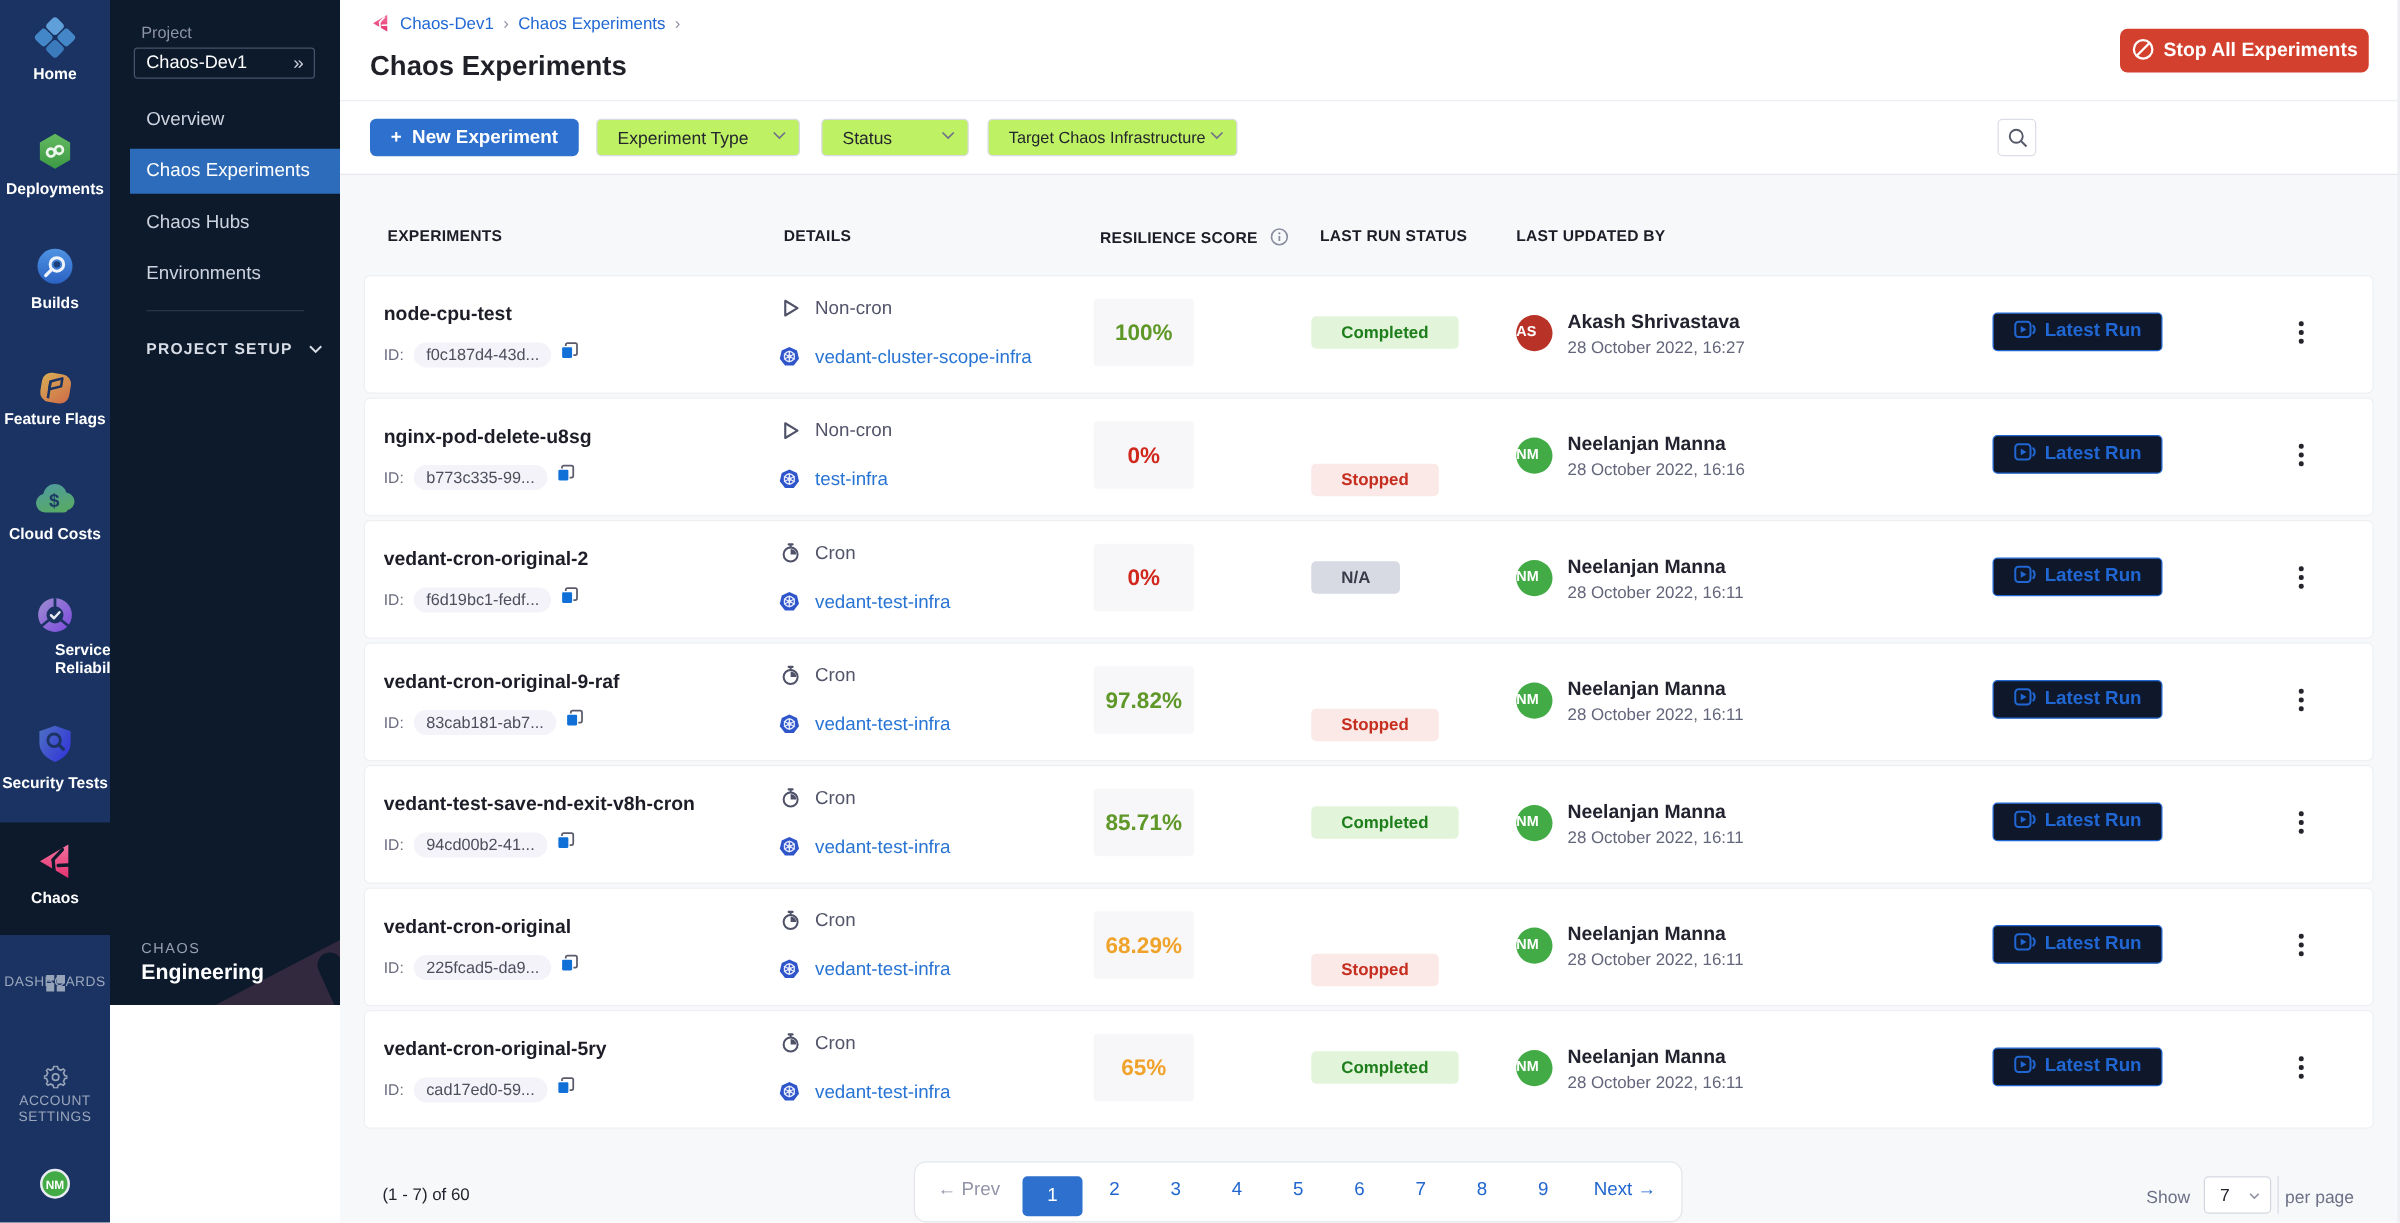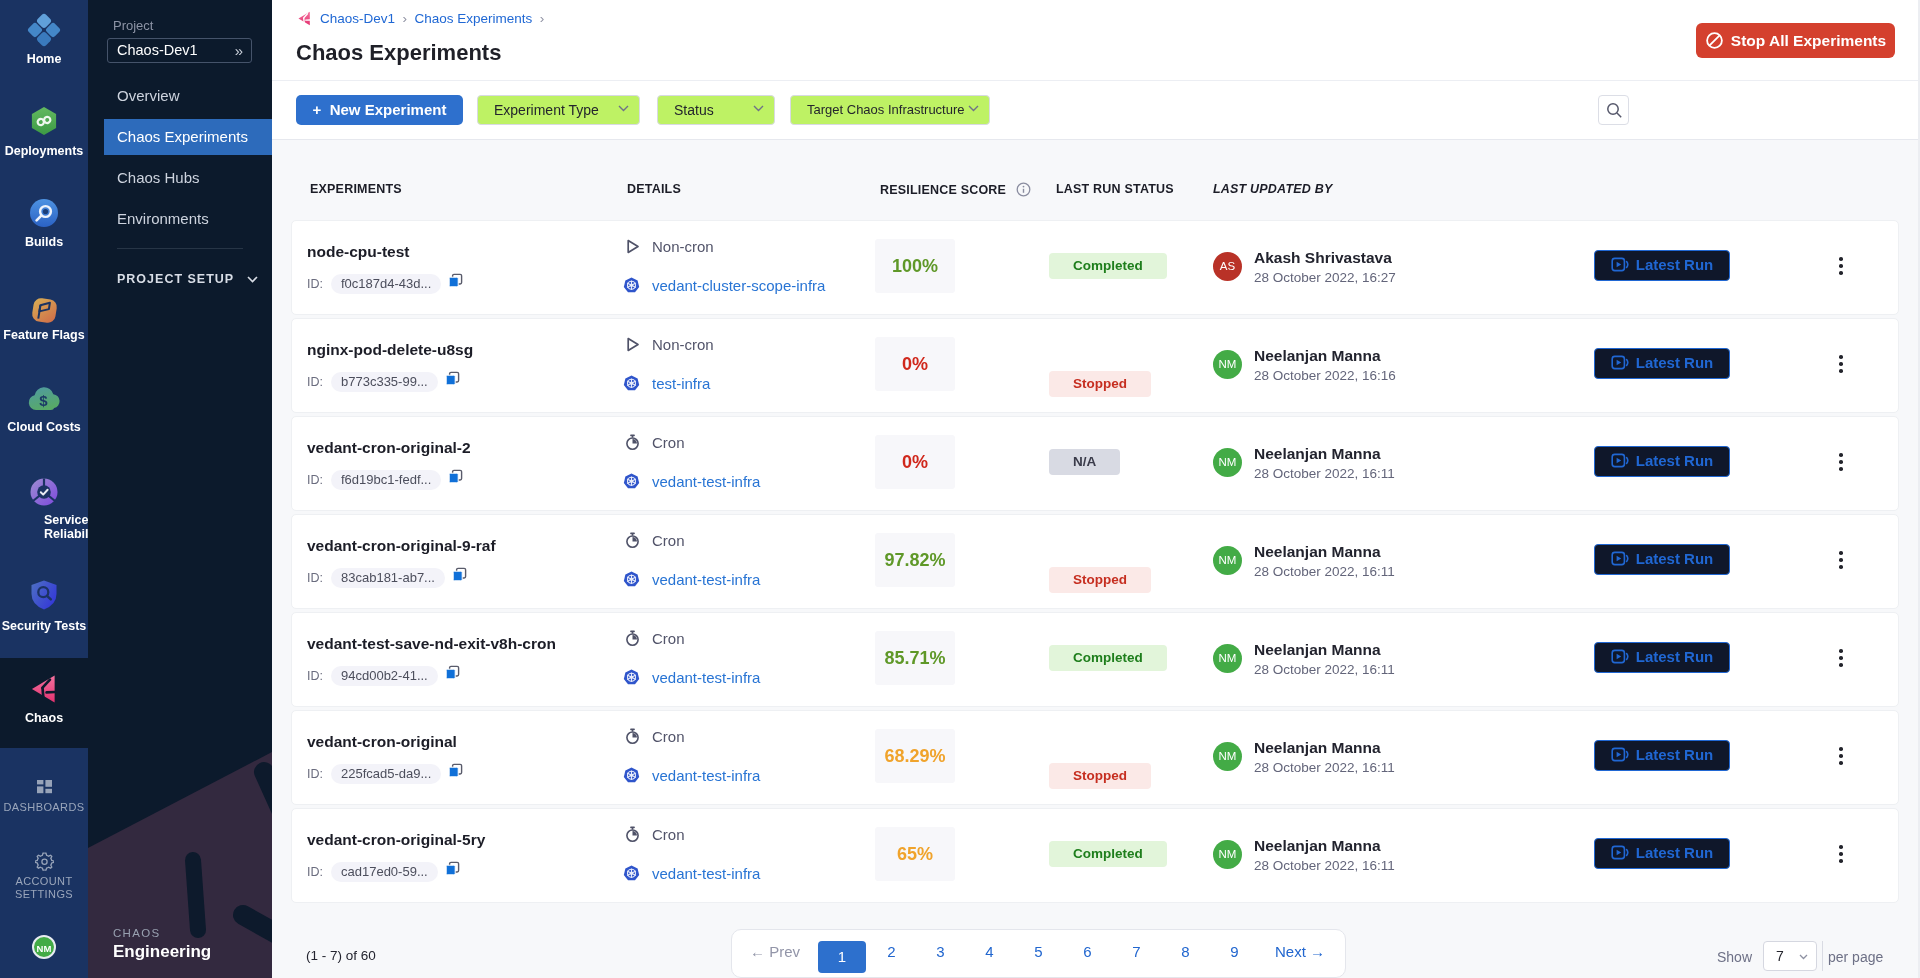--- a/index.html
+++ b/index.html
@@ -7,21 +7,21 @@
   font-family:"Liberation Sans", sans-serif; }
 
 
 #rail { position:absolute; left:0; top:0; width:88px; height:978px; background:#1a3362; }
 .ritem { position:absolute; left:0; width:88px; text-align:center; }
 .rlabel { color:#fff; font-size:12.5px; font-weight:bold; line-height:14px; }
 .rlabel2 { color:#9aa6bb; font-size:11px; line-height:13px; letter-spacing:0.4px; }
 #chaos-sel { position:absolute; left:0; top:658px; width:88px; height:90px; background:#0c1a2c; }
 
 
-#subnav { position:absolute; left:88px; top:0; width:184px; height:978px; background:#0c1a2c; overflow:hidden; }
+#subnav { position:absolute; left:88px; top:0; width:184px; height:804px; background:#0c1a2c; overflow:hidden; }
 #subnav .plabel { position:absolute; left:25px; top:18px; color:#8d94a6; font-size:13px; }
 #projbox { position:absolute; left:19px; top:38px; width:145px; height:25px; border:1px solid #45536a; border-radius:3px; color:#fff; font-size:14.5px; line-height:23px; padding-left:9px; }
 #projbox .dbl { position:absolute; right:8px; top:0; color:#c9cfd9; font-size:15px; }
 .mitem { position:absolute; left:29px; color:#cdd3de; font-size:15px; }
 #msel { position:absolute; left:16px; top:119px; width:168px; height:36px; background:#2d6bbb; }
 #msel span { position:absolute; left:13px; top:9px; color:#fff; font-size:15px; }
 #mdivider { position:absolute; left:29px; top:248px; width:126px; height:1px; background:#273546; }
 #psetup { position:absolute; left:29px; top:272px; color:#d8dde6; font-size:12.5px; font-weight:bold; letter-spacing:1.0px; }
 #brand { position:absolute; left:25px; bottom:16px; }
 #brand .b1 { color:#98a0b0; font-size:11.5px; letter-spacing:1.3px; }
@@ -52,21 +52,21 @@
 .dico { position:absolute; left:331px; top:16px; }
 .dtext { position:absolute; left:360px; top:17px; font-size:15px; color:#52546a; }
 .iico { position:absolute; left:331px; top:56px; }
 .ilink { position:absolute; left:360px; top:56px; font-size:15px; color:#2874d4; }
 .score { position:absolute; left:583px; top:18px; width:80px; height:54px; background:#f7f7fa; border-radius:3px; text-align:center; font-size:18px; font-weight:bold; line-height:54px; }
 .sgreen { color:#5f9828; } .sred { color:#d0281c; } .samber { color:#f0a32b; }
 .chip { position:absolute; left:757px; top:32px; height:26px; border-radius:4px; font-size:13.5px; font-weight:bold; line-height:26px; padding:0 24px; }
 .cgreen { background:#e2f5da; color:#1e7e1c; }
 .cred { background:#fbe9e7; color:#c62e20;margin-top:20px; }
 .cgray { background:#d8dae3; color:#3a3b4a; }
-.avatar { position:absolute; left:921px; top:31px; width:29px; height:29px; border-radius:50%; color:#fff; font-size:11.5px; font-weight:normal; text-align:center; line-height:29px; }
+.avatar { position:absolute; left:921px; top:31px; width:29px; height:29px; border-radius:50%; color:#fff; font-size:11.5px; font-weight:bold; text-align:left; line-height:29px; }
 .ared { background:#b93227; } .agreen { background:#43ab46; }
 .uname { position:absolute; left:962px; top:28px; font-size:15.5px; font-weight:bold; color:#22232e; }
 .udate { position:absolute; left:962px; top:49px; font-size:13.5px; color:#63657a; }
 .runbtn { position:absolute; left:1302px; top:29px; width:136px; height:31px; border:1.5px solid #2067d3; border-radius:4px; background:#0f172a; color:#2067d3; font-size:15px; font-weight:bold; line-height:28px; text-align:center; }
 .dots { position:absolute; left:1547px; top:36px; width:4px; }
 .dots i { display:block; width:3.6px; height:3.6px; border-radius:50%; background:#23242c; margin-bottom:3.6px; }
 
 #pagecount { position:absolute; left:34px; top:808px; font-size:13.5px; color:#23242f; }
 #pagbox { position:absolute; left:459px; top:789px; width:615px; height:49px; background:#fff; border:1px solid #e4e6ec; border-radius:10px; }
 #prev { position:absolute; left:18px; top:13px; font-size:15px; color:#9295a8; }
@@ -171,21 +171,21 @@
         <circle cx="14.3" cy="13.2" r="5" fill="none" stroke="#1c3364" stroke-width="2.3"></circle>
         <line x1="18" y1="16.8" x2="21.8" y2="20.4" stroke="#1c3364" stroke-width="2.5" stroke-linecap="round"></line>
       </svg></div>
     <div class="ritem rlabel" style="top:619px;">Security Tests</div>
     <div class="ritem" style="top:779px;"><svg width="17" height="17" viewBox="0 0 17 17" fill="#97a3b8">
         <rect x="1" y="1" width="6.4" height="4.4"></rect>
         <rect x="9.4" y="1" width="6.6" height="6.8"></rect>
         <rect x="1" y="7.4" width="6.4" height="6.8"></rect>
         <rect x="9.4" y="9.8" width="6.6" height="4.4"></rect>
       </svg></div>
-    <div class="ritem rlabel2" style="top:801px;">DASHBOARDS</div>
+    <div class="ritem rlabel2" style="top:780px;">DASHBOARDS</div>
     <div class="ritem" style="top:852px;"><svg width="19" height="19" viewBox="0 0 19 19">
         <path d="M9.5 1.2 L11 1.2 L11.6 3.3 A6.6 6.6 0 0 1 13.6 4.2 L15.6 3.2 L16.8 4.4 L15.8 6.4 A6.6 6.6 0 0 1 16.7 8.4 L18.8 9 L18.8 10.4 L16.7 11 A6.6 6.6 0 0 1 15.8 13 L16.8 15 L15.6 16.2 L13.6 15.2 A6.6 6.6 0 0 1 11.6 16.1 L11 18.2 L9.5 18.2" fill="none" stroke="#97a3b8" stroke-width="1.3"></path>
         <path d="M9.5 1.2 L8 1.2 L7.4 3.3 A6.6 6.6 0 0 0 5.4 4.2 L3.4 3.2 L2.2 4.4 L3.2 6.4 A6.6 6.6 0 0 0 2.3 8.4 L0.2 9 L0.2 10.4 L2.3 11 A6.6 6.6 0 0 0 3.2 13 L2.2 15 L3.4 16.2 L5.4 15.2 A6.6 6.6 0 0 0 7.4 16.1 L8 18.2 L9.5 18.2" fill="none" stroke="#97a3b8" stroke-width="1.3"></path>
         <circle cx="9.5" cy="9.7" r="2.6" fill="none" stroke="#97a3b8" stroke-width="1.3"></circle>
       </svg></div>
     <div class="ritem rlabel2" style="top:875px;">ACCOUNT<br>SETTINGS</div>
     <div style="position:absolute;left:32px;top:935px;width:24px;height:24px;border-radius:50%;background:#43ab46;border:2px solid #e8ecf2;color:#fff;font-size:9.5px;font-weight:bold;text-align:center;line-height:24px;">NM</div>
   </div>
 <div id="chaos-sel">
     <div class="ritem" style="top:14px;"><svg width="34" height="34" viewBox="0 0 24 24">
@@ -270,21 +270,21 @@
     </div>
   <div id="content">
     <div class="thead" style="left:38px;">EXPERIMENTS</div>
     <div class="thead" style="left:355px;">DETAILS</div>
     <div class="thead" style="left:608px;">RESILIENCE SCORE <svg width="15" height="15" viewBox="0 0 15 15" style="vertical-align:-3px;margin-left:6px;">
           <circle cx="7.5" cy="7.5" r="6.3" fill="none" stroke="#8a8da0" stroke-width="1.3"></circle>
           <circle cx="7.5" cy="4.6" r="0.9" fill="#8a8da0"></circle>
           <line x1="7.5" y1="6.8" x2="7.5" y2="10.8" stroke="#8a8da0" stroke-width="1.4"></line>
         </svg></div>
     <div class="thead" style="left:784px;">LAST RUN STATUS</div>
-    <div class="thead" style="left:941px;font-style:italic;">LAST UPDATED BY</div>
+    <div class="thead" style="left:941px;">LAST UPDATED BY</div>
     <div class="row" style="top:80px;">
 <div class="ename">node-cpu-test</div>
 <div class="idrow">ID:<span class="idchip">f0c187d4-43d...</span>&nbsp;&nbsp;<svg width="15" height="15" viewBox="0 0 15 15">
             <rect x="4.6" y="1.4" width="9" height="9.6" rx="1.4" fill="none" stroke="#595b6b" stroke-width="1.4"></rect>
             <rect x="1.2" y="4.2" width="9" height="9.6" rx="1.4" fill="#1070d8" stroke="#fff" stroke-width="1"></rect>
           </svg></div>
 <div class="dico"><svg width="19" height="19" viewBox="0 0 19 19">
             <path d="M5.2 3.6 L15 9.5 L5.2 15.4 Z" fill="none" stroke="#4f5268" stroke-width="1.7" stroke-linejoin="round"></path>
           </svg></div>
         <div class="dtext">Non-cron</div>

